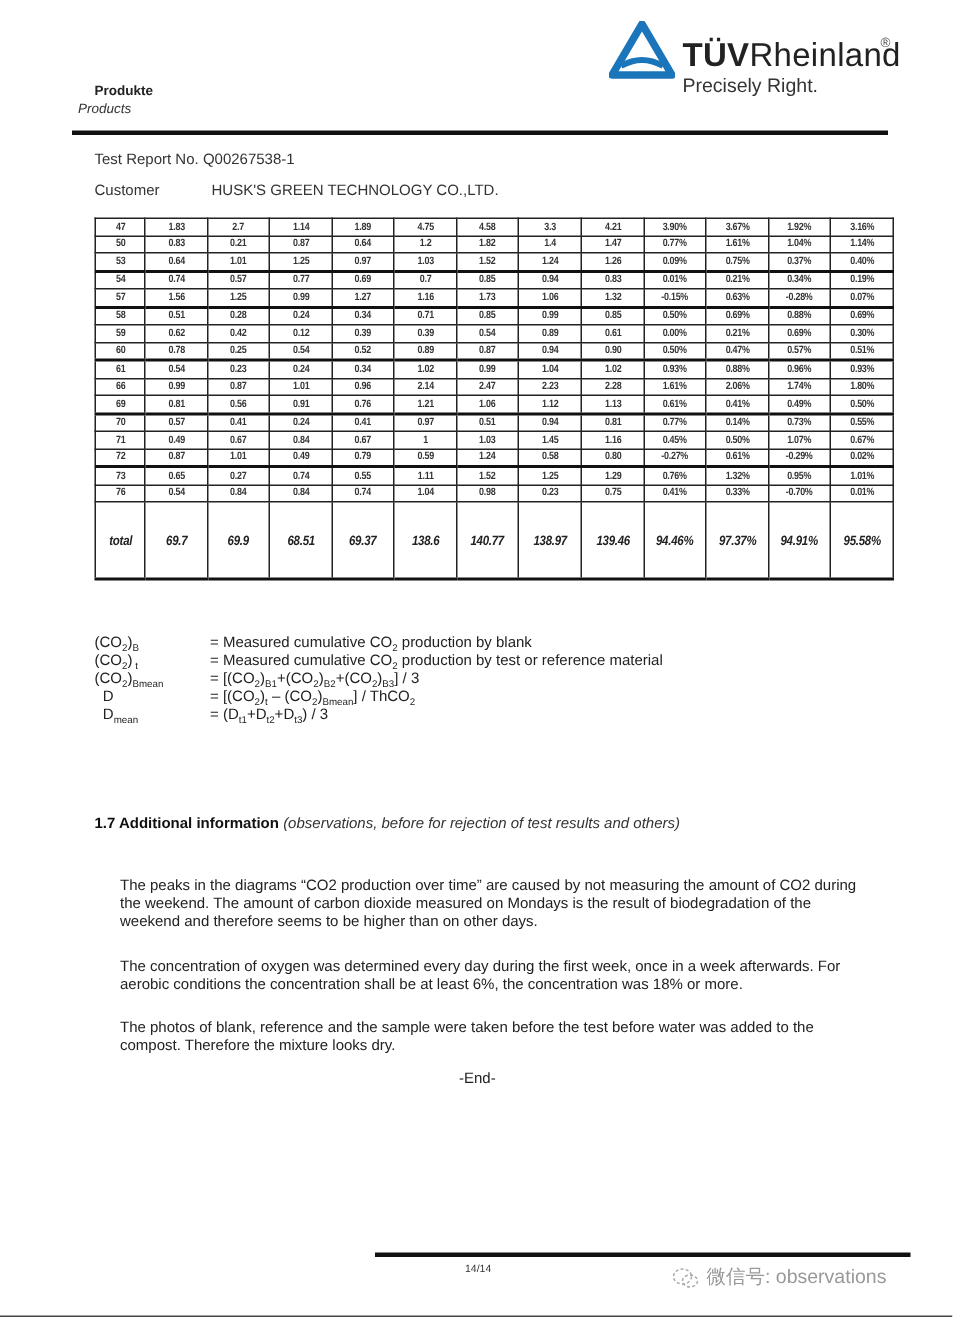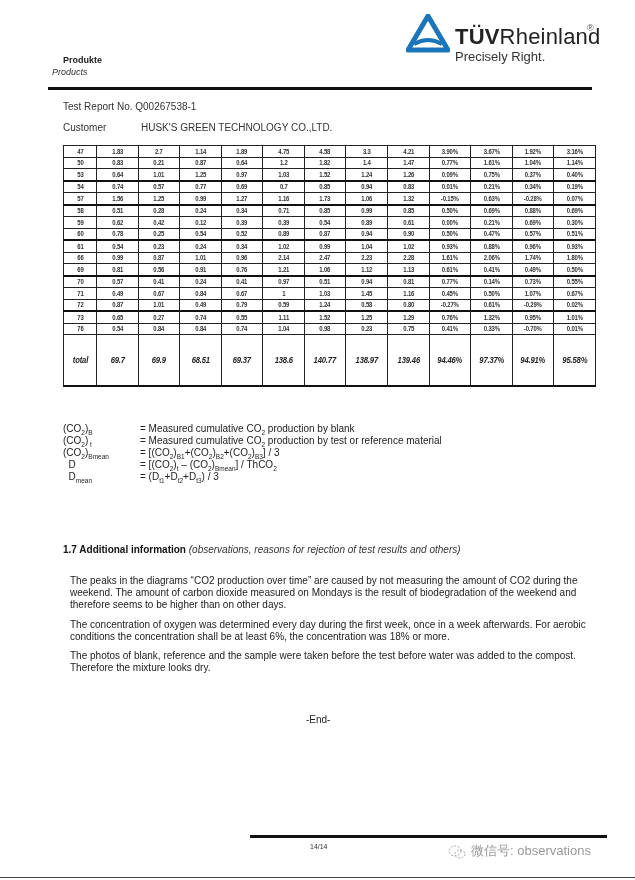--- a/index.html
+++ b/index.html
@@ -39,21 +39,21 @@
 
   .formula { left: 63px; font-size: 10px; color: #222; white-space: nowrap; }
   .formula sub { font-size: 6.5px; }
   .f-lbl { position: absolute; left: 0; }
   .f-txt { position: absolute; left: 77px; }
 
   .sec-title { left: 63px; top: 544px; font-size: 10px; color: #111; white-space: nowrap; }
   .sec-title b { font-weight: bold; }
   .sec-title i { font-style: italic; color: #333; }
   .para { left: 63px; top: 568px; width: 530px; font-size: 10px; line-height: 12.2px; color: #222; }
-  .para p { margin: 7px; }
+  .para p { margin: 17px; }
   .end { left: 306px; top: 714px; font-size: 10px; color: #222; }
   .rule-bot { left: 250px; top: 835px; width: 357px; height: 3px; background: #111; }
   .page-num { left: 310px; top: 843px; font-size: 7px; color: #333; }
   .watermark { left: 447px; top: 842px; font-size: 13px; color: #999; white-space: nowrap; }
   .wm-icon { display: inline-block; width: 20px; height: 16px; vertical-align: middle; margin-right: 4px; }
   .rule-very-bot { left: 0; top: 877px; width: 635px; height: 1px; background: #444; }
 </style>
 </head>
 <body>
 
@@ -369,21 +369,21 @@
       <span class="f-txt">= [(CO<sub>2</sub>)<sub>t</sub> – (CO<sub>2</sub>)<sub>Bmean</sub>] / ThCO<sub>2</sub></span>
     </div>
     <div style="position: absolute; top: 48px; left: 0px; width: 520px; height: 12px;">
       <span class="f-lbl">&nbsp;&nbsp;D<sub>mean</sub></span>
       <span class="f-txt">= (D<sub>t1</sub>+D<sub>t2</sub>+D<sub>t3</sub>) / 3</span>
     </div>
   </div>
 
 <div class="abs sec-title">
   <b>1.7 Additional information</b>
-  <i>(observations, reasons for rejection of test results and others)</i>
+  <i>(observations, before for rejection of test results and others)</i>
 </div>
 
 <div class="abs para" id="paras">
     <p>The peaks in the diagrams “CO2 production over time” are caused by not measuring the amount of CO2 during the weekend. The amount of carbon dioxide measured on Mondays is the result of biodegradation of the weekend and therefore seems to be higher than on other days.</p>
     <p>The concentration of oxygen was determined every day during the first week, once in a week afterwards. For aerobic conditions the concentration shall be at least 6%, the concentration was 18% or more.</p>
     <p>The photos of blank, reference and the sample were taken before the test before water was added to the compost. Therefore the mixture looks dry.</p>
   </div>
 
 <div class="abs end">-End-</div>
 

